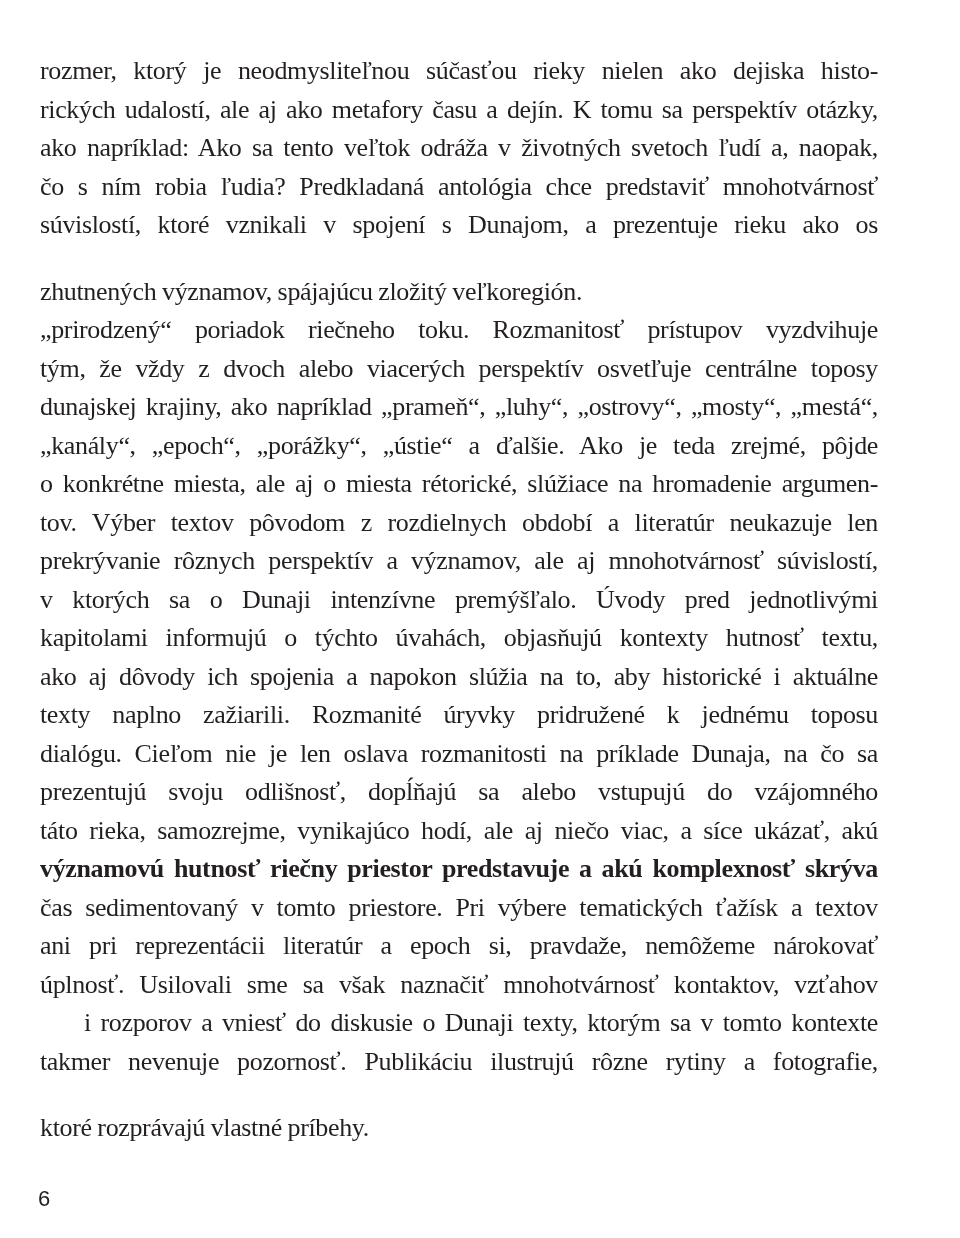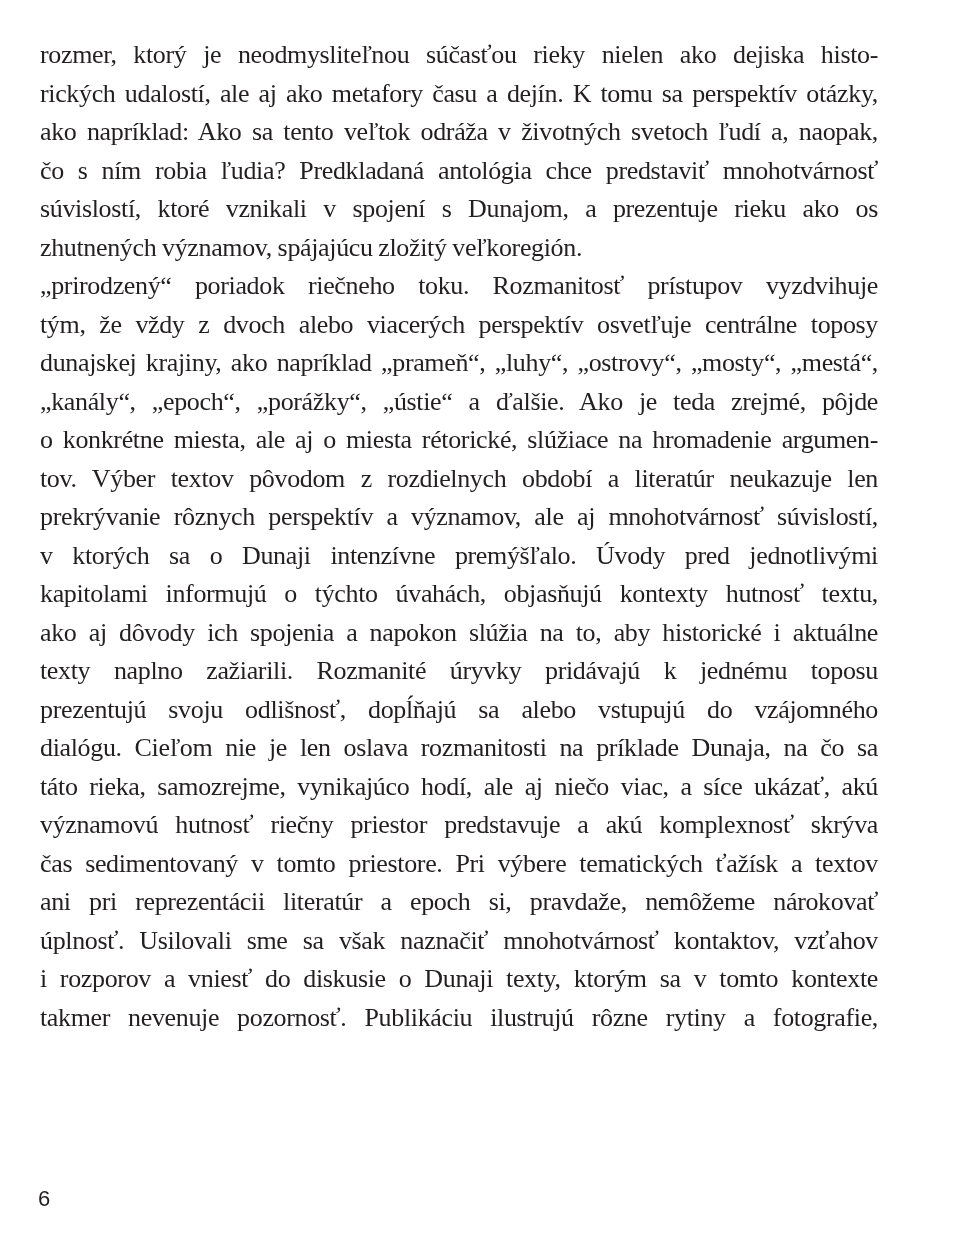--- a/index.html
+++ b/index.html
@@ -1,31 +1,31 @@
 <!DOCTYPE html>
 <html><head>
 <meta charset="utf-8">
 <style>
   html, body { margin: 0; padding: 0; background: #ffffff; }
   body { width: 960px; height: 1238px; position: relative; overflow: hidden; }
-  .page { position: absolute; left: 40px; top: 36px; width: 838px; }
+  .page { position: absolute; left: 40px; top: 52px; width: 838px; }
   .line {
     font-family: "Liberation Serif", "DejaVu Serif", serif;
     font-size: 26px;
     line-height: 38.5px;
     height: 38.5px;
     color: #231f20;
     white-space: nowrap;
     text-align: justify;
     text-align-last: justify;
     letter-spacing: -0.35px;
     word-spacing: -0.5px;
   }
   .line.indent { padding-left: 52px; }
-  .line.last { text-align-last: left; }
+  .line.last { text-align-last: left; margin-top: 28px; }
   .page-number {
     position: absolute; left: 38px; top: 1186px;
     font-family: "Liberation Sans", "DejaVu Sans", sans-serif;
     font-size: 22px; color: #231f20;
   }
 </style>
 </head>
 <body>
 
 <div class="page">
@@ -41,26 +41,27 @@
     <div class="line" style="white-space: normal;">„prirodzený“ poriadok riečneho toku. Rozmanitosť prístupov vyzdvihuje</div>
     <div class="line" style="white-space: normal;">tým, že vždy z dvoch alebo viacerých perspektív osvetľuje centrálne toposy</div>
     <div class="line" style="white-space: normal;">dunajskej krajiny, ako napríklad „prameň“, „luhy“, „ostrovy“, „mosty“, „mestá“,</div>
     <div class="line" style="white-space: normal;">„kanály“, „epoch“, „porážky“, „ústie“ a ďalšie. Ako je teda zrejmé, pôjde</div>
     <div class="line" style="white-space: normal;">o konkrétne miesta, ale aj o miesta rétorické, slúžiace na hromadenie argumen-</div>
     <div class="line" style="white-space: normal;">tov. Výber textov pôvodom z rozdielnych období a literatúr neukazuje len</div>
     <div class="line" style="white-space: normal;">prekrývanie rôznych perspektív a významov, ale aj mnohotvárnosť súvislostí,</div>
     <div class="line" style="white-space: normal;">v ktorých sa o Dunaji intenzívne premýšľalo. Úvody pred jednotlivými</div>
     <div class="line" style="white-space: normal;">kapitolami informujú o týchto úvahách, objasňujú kontexty hutnosť textu,</div>
     <div class="line" style="white-space: normal;">ako aj dôvody ich spojenia a napokon slúžia na to, aby historické i aktuálne</div>
-    <div class="line" style="white-space: normal;">texty naplno zažiarili. Rozmanité úryvky pridávajú k jednému toposu</div>
+    <div class="line" style="white-space: normal;">texty naplno zažiarili. Rozmanité úryvky pridružené k jednému toposu</div>
+    <div class="line" style="white-space: normal;">dialógu. Cieľom nie je len oslava rozmanitosti na príklade Dunaja, na čo sa</div>
     <div class="line" style="white-space: normal;">prezentujú svoju odlišnosť, dopĺňajú sa alebo vstupujú do vzájomného</div>
-    <div class="line" style="white-space: normal;">dialógu. Cieľom nie je len oslava rozmanitosti na príklade Dunaja, na čo sa</div>
     <div class="line" style="white-space: normal;">táto rieka, samozrejme, vynikajúco hodí, ale aj niečo viac, a síce ukázať, akú</div>
-    <div class="line" style="white-space: normal;">významovú hutnosť riečny priestor predstavuje a akú komplexnosť skrýva</div>
+    <div class="line" style="white-space: normal; font-weight: bold;">významovú hutnosť riečny priestor predstavuje a akú komplexnosť skrýva</div>
     <div class="line" style="white-space: normal;">čas sedimentovaný v tomto priestore. Pri výbere tematických ťažísk a textov</div>
     <div class="line" style="white-space: normal;">ani pri reprezentácii literatúr a epoch si, pravdaže, nemôžeme nárokovať</div>
     <div class="line" style="white-space: normal;">úplnosť. Usilovali sme sa však naznačiť mnohotvárnosť kontaktov, vzťahov</div>
-    <div class="line" style="white-space: normal;">i rozporov a vniesť do diskusie o Dunaji texty, ktorým sa v tomto kontexte</div>
+    <div class="line" style="white-space: normal; margin-left: 44px;">i rozporov a vniesť do diskusie o Dunaji texty, ktorým sa v tomto kontexte</div>
     <div class="line" style="white-space: normal;">takmer nevenuje pozornosť. Publikáciu ilustrujú rôzne rytiny a fotografie,</div>
+    <div class="line last" style="white-space: normal;">ktoré rozprávajú vlastné príbehy.</div>
   </div>
 </div>
 
 <div class="page-number">6</div>
 
 </body></html>

